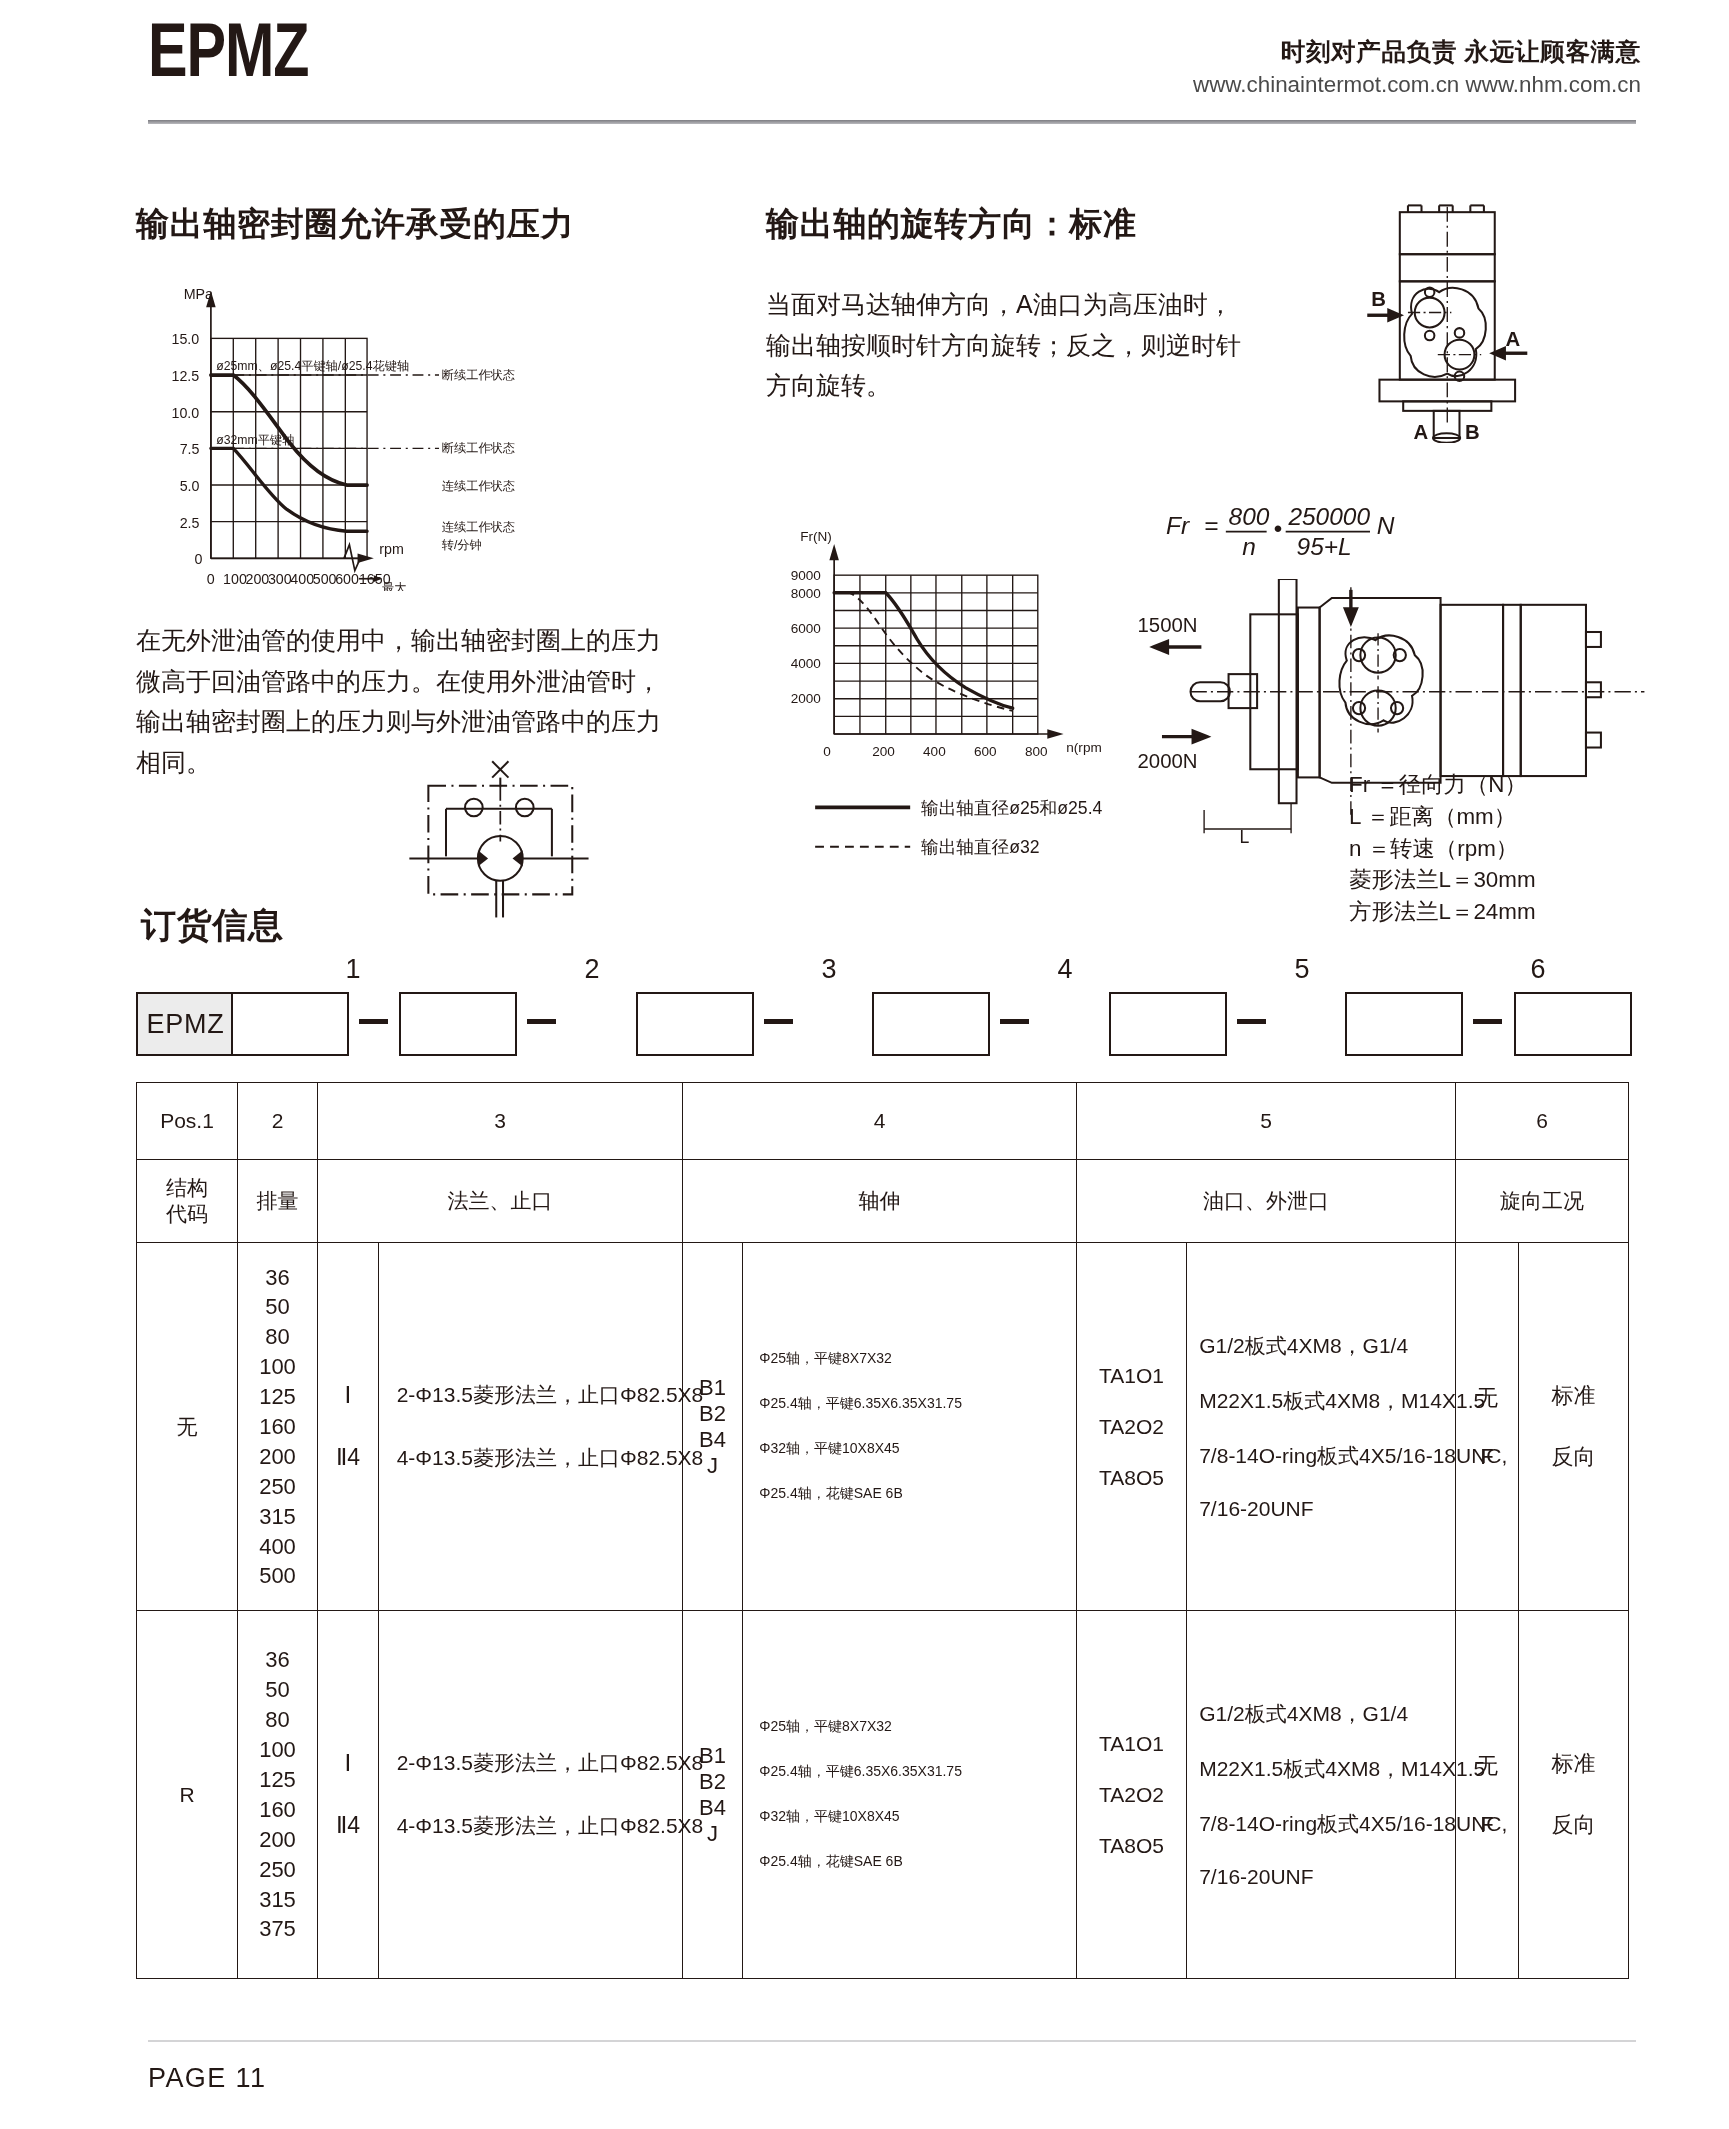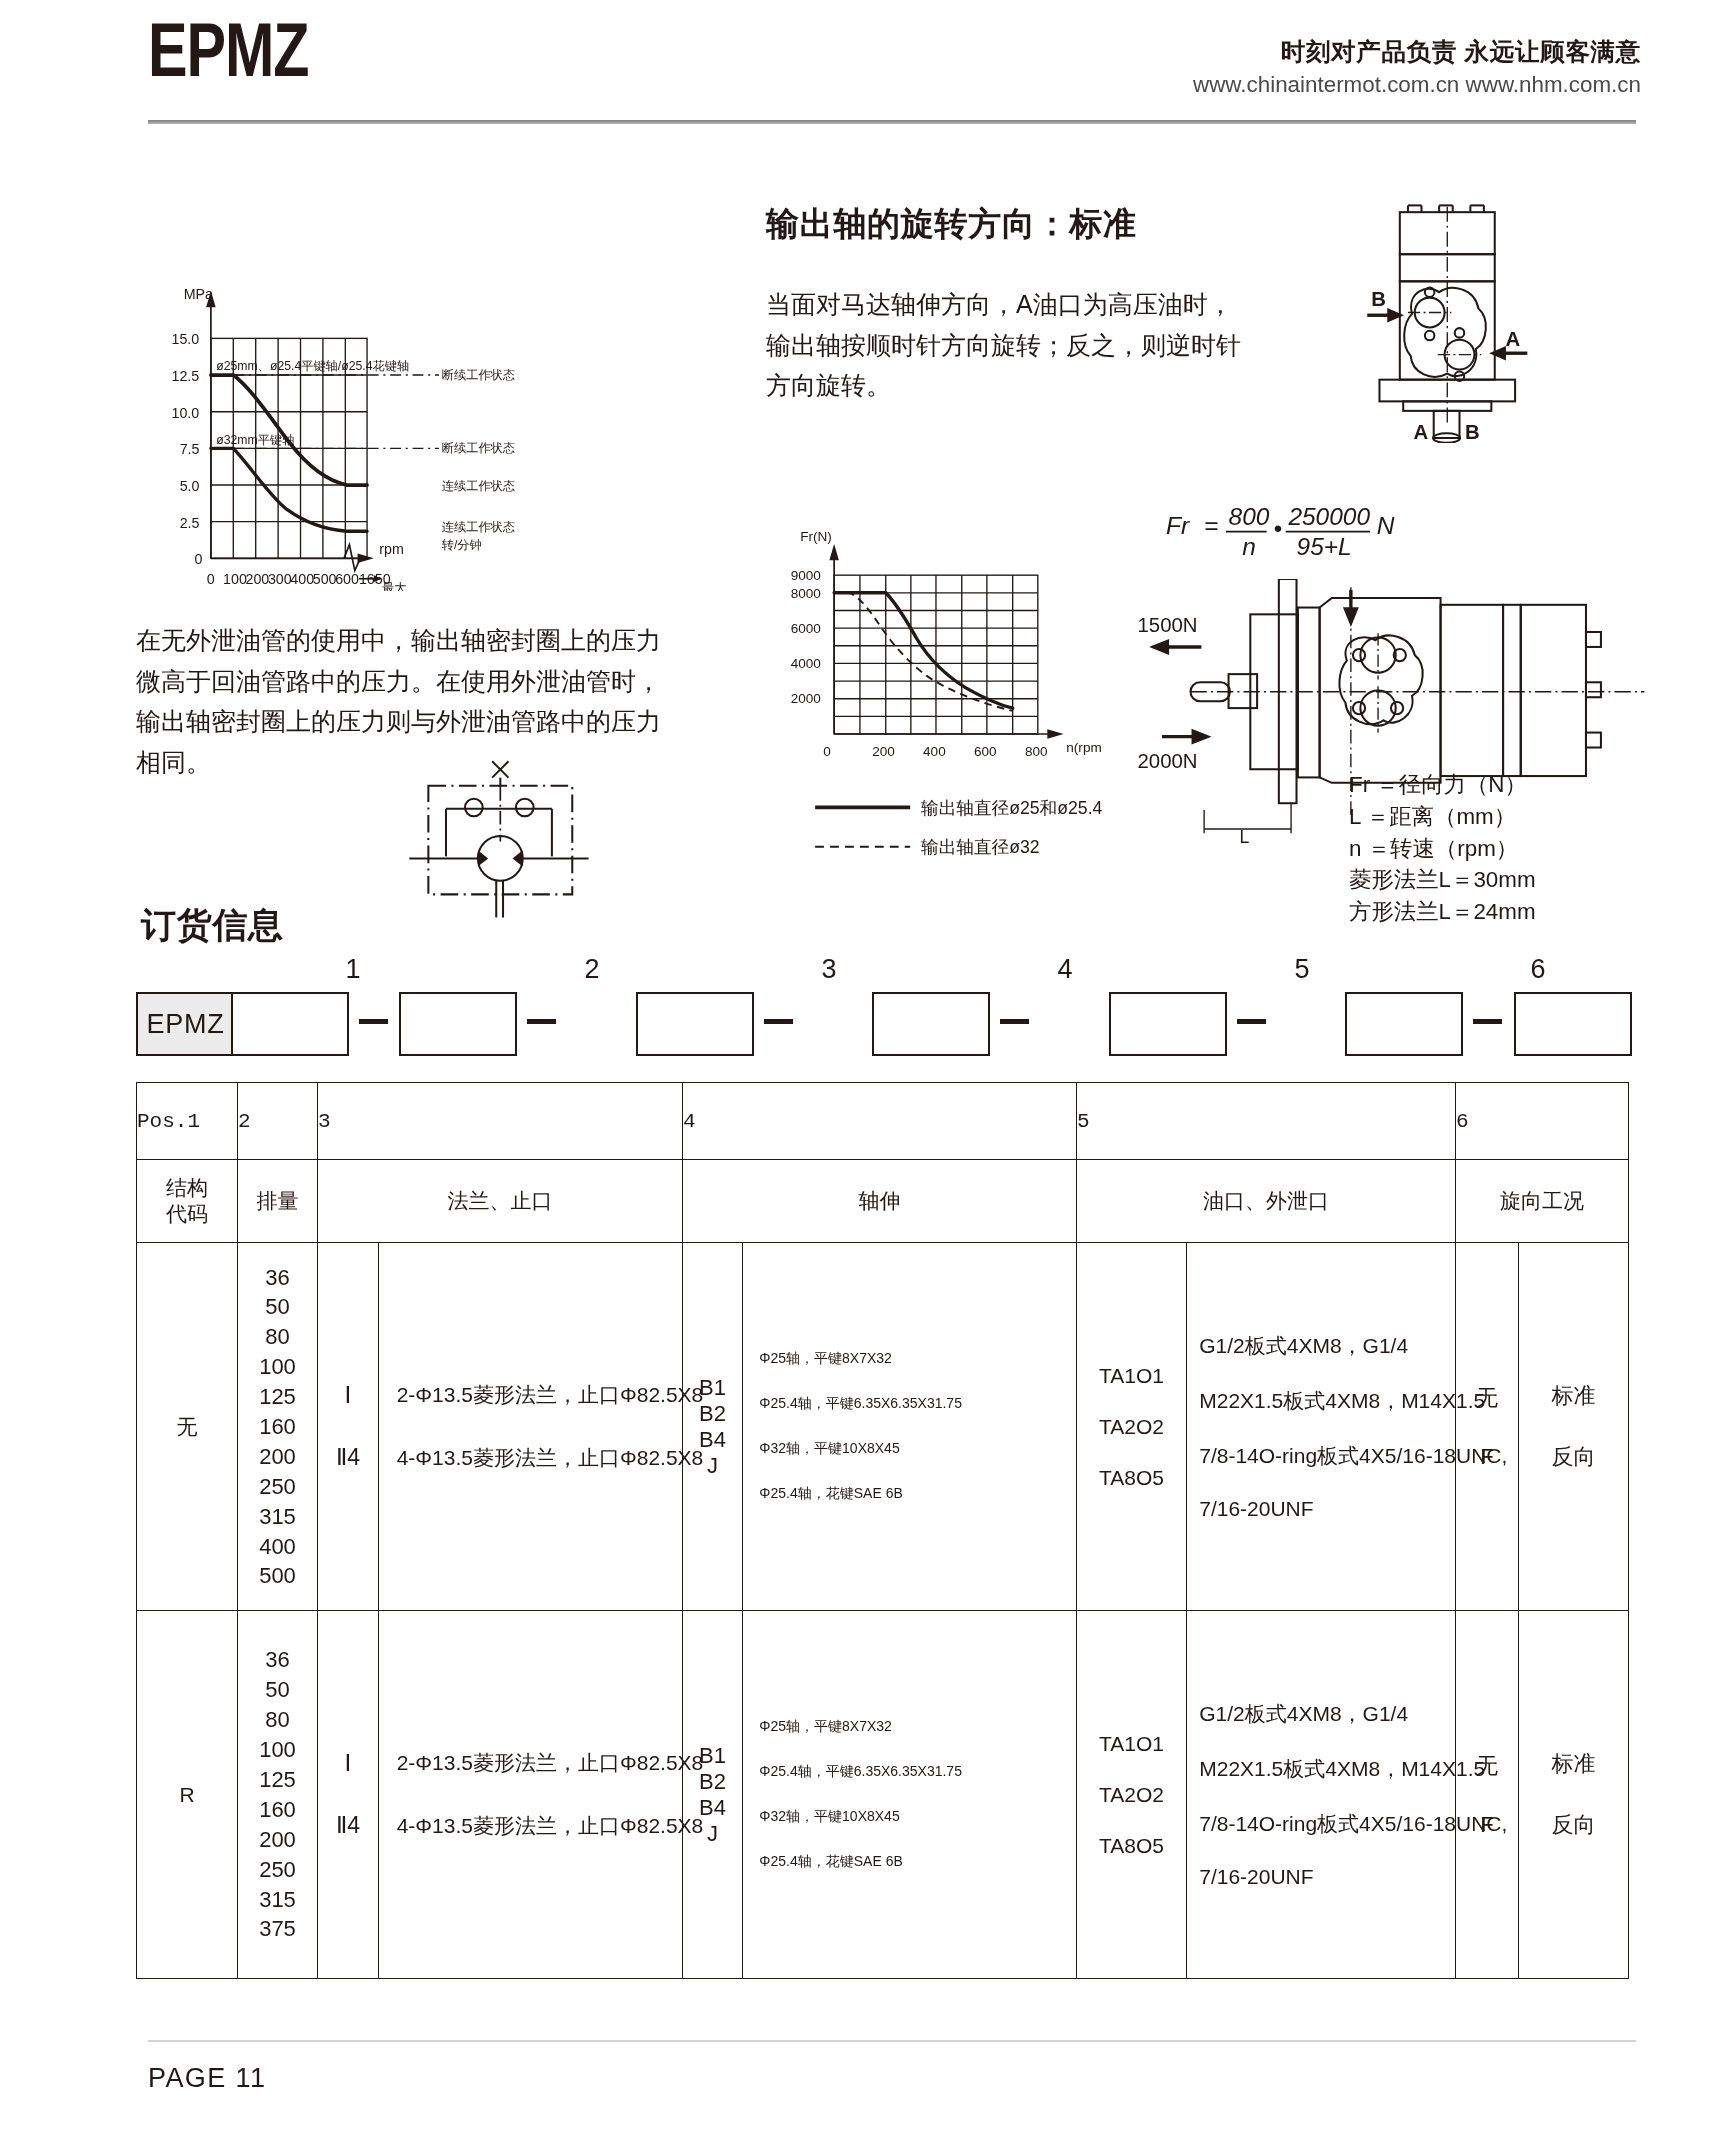--- a/index.html
+++ b/index.html
@@ -38,22 +38,22 @@
   .ord-box{position:absolute;border:2px solid #231815;background:#fff;}
   .ord-box.epmz{background:#ececec;display:flex;align-items:center;
     justify-content:center;font-size:27px;letter-spacing:0.7px;}
   .ord-dash{position:absolute;height:4.8px;background:#231815;}
 
   
   #spec-table{position:absolute;left:136px;top:1082px;width:1492px;
     border-collapse:collapse;table-layout:fixed;}
   #spec-table td{border:1.4px solid #231815;vertical-align:middle;
     padding:0;font-size:21px;color:#231815;}
-  .tr-pos td{height:76px;text-align:left;font-size:27px;
-    font-family:Liberation Mono, monospace;}
+  .tr-pos td{height:76px;text-align:center;font-size:27px;
+    font-family:Liberation Sans, sans-serif;}
   .tr-pos td.p1{font-size:23px;}
   .tr-head td{height:82px;text-align:center;font-size:23px;line-height:1.25;}
   .tr-data td{height:367px;}
   .cell-center{text-align:center;}
   .disp-list{display:flex;flex-direction:column;align-items:center;
     justify-content:center;gap:6.8px;font-size:22px;line-height:1.05;}
   .rom{display:flex;flex-direction:column;align-items:center;justify-content:center;
     gap:35px;font-size:23px;}
   .flange{display:flex;flex-direction:column;justify-content:center;gap:35px;
     padding-left:17.7px;font-size:21px;}
@@ -79,20 +79,21 @@
 </head>
 <body>
 
 <div class="pg">
 
   <div class="hdr-logo">EPMZ</div>
   <div class="hdr-cn">时刻对产品负责  永远让顾客满意</div>
   <div class="hdr-url">www.chinaintermot.com.cn  www.nhm.com.cn</div>
   <div class="hdr-rule"></div>
 
+  <div class="h2" style="left:136px;top:202px;">输出轴密封圈允许承受的压力</div>
 
   <div class="svgbox" style="left:143px;top:265px;width:516px;height:326px;">
     <svg width="516" height="326" viewBox="0 0 760 480">
       <g fill="none" stroke="#231815" stroke-width="2.5">
 
         <line x1="100" y1="60" x2="100" y2="432"></line>
         <polygon points="100,38 93,62 107,62" fill="#231815" stroke="none"></polygon>
 
         <line x1="100" y1="432" x2="318" y2="432"></line>
         <polygon points="340,432 316,425 316,439" fill="#231815" stroke="none"></polygon>

